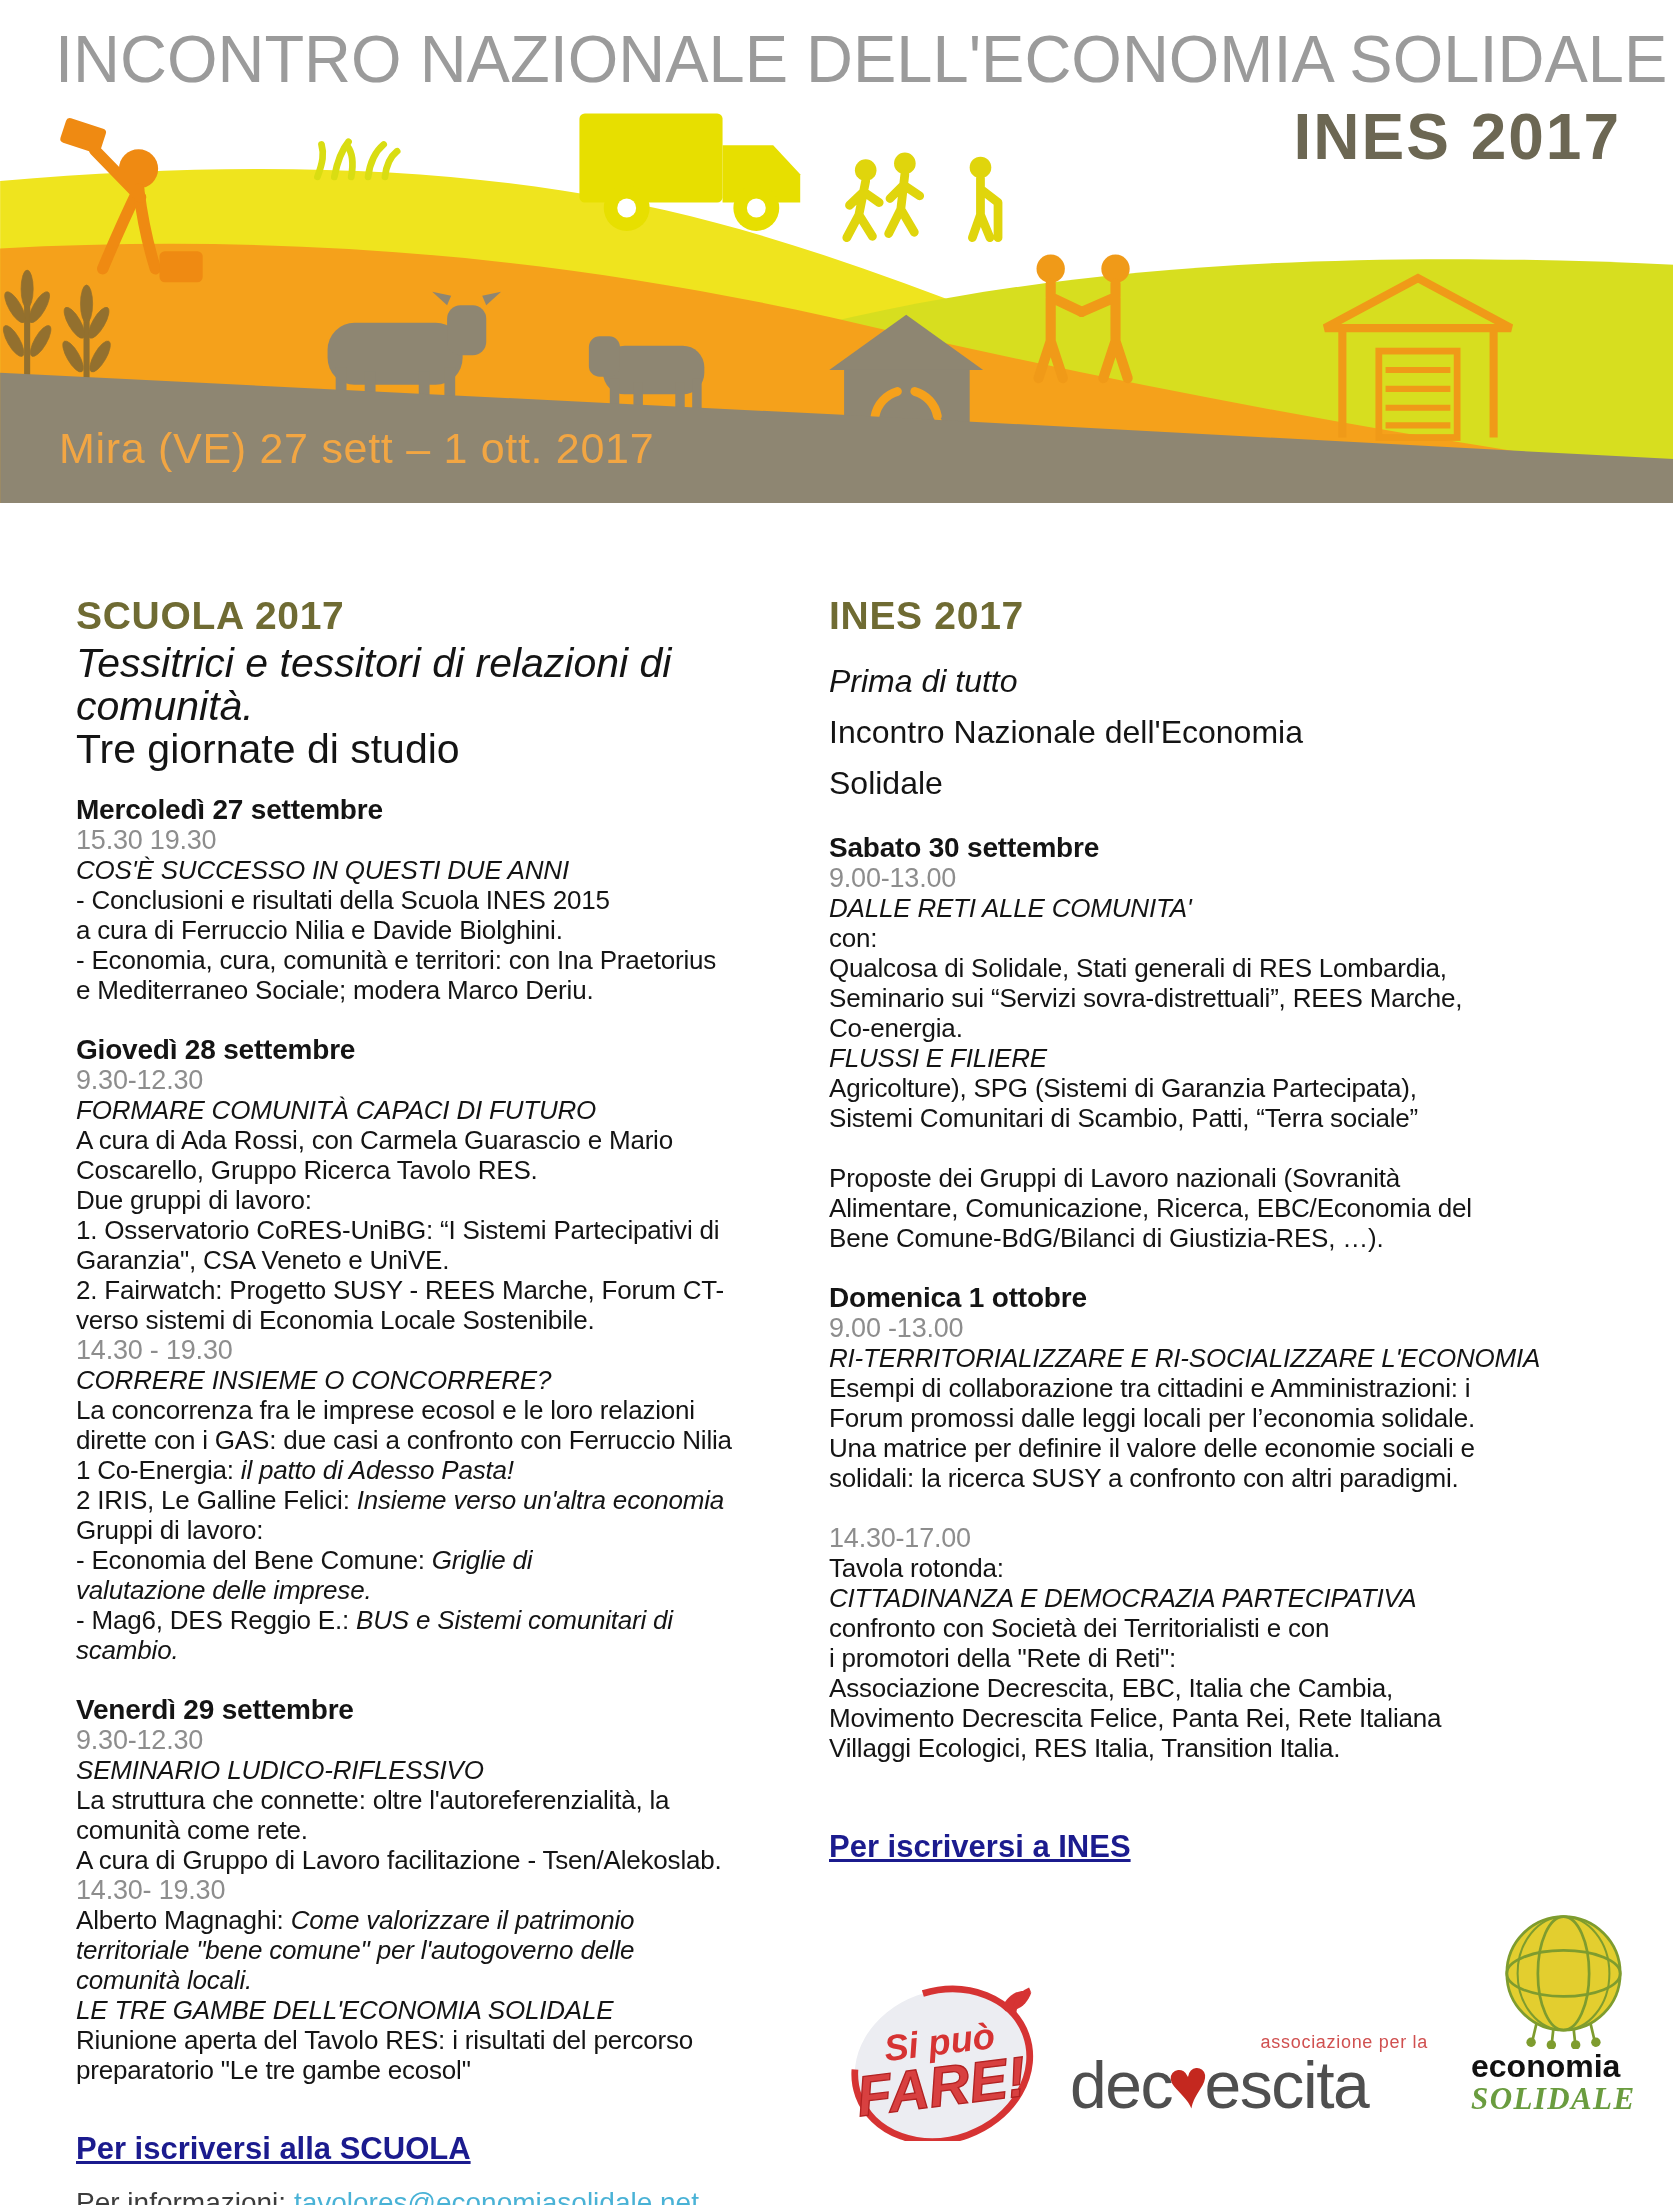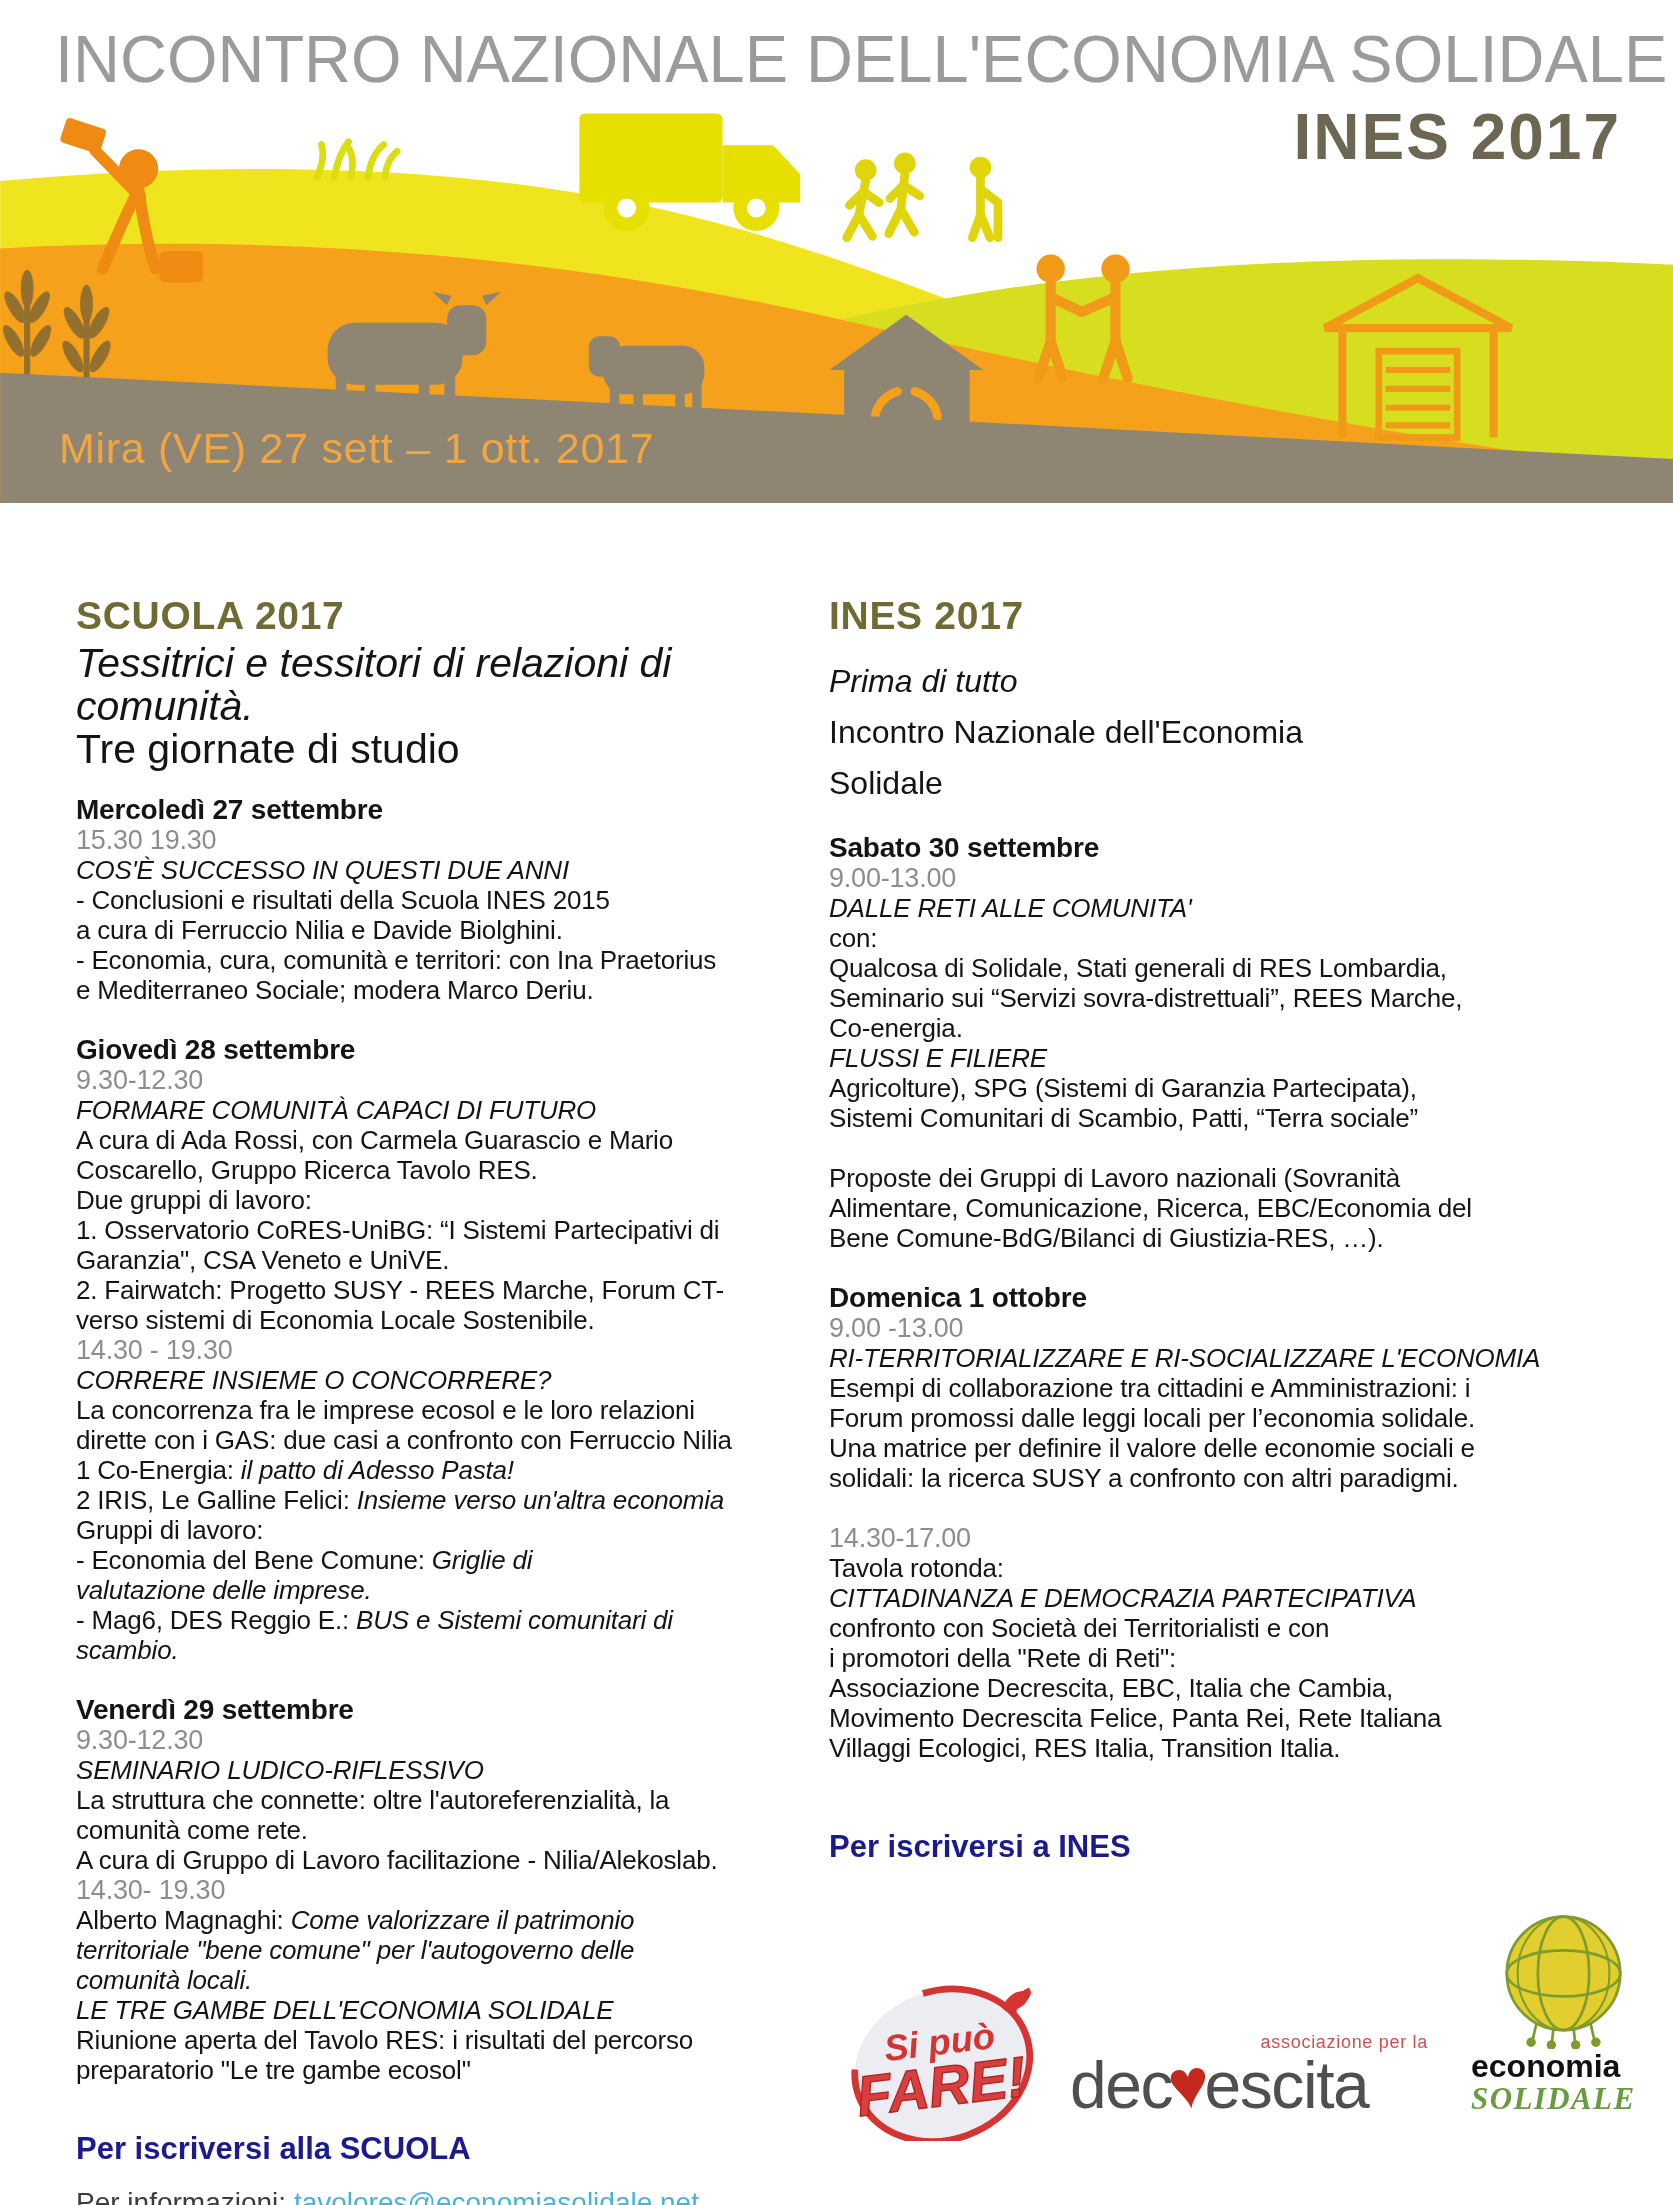--- a/index.html
+++ b/index.html
@@ -34,21 +34,21 @@
   .col-right .h2i,.col-right .h2{font-size:32px;height:51px;line-height:51px;letter-spacing:0;}
   .h2i{font-style:italic;}
   .ln.day{font-size:28px;font-weight:bold;}
   .ln.time{font-size:27px;color:#8D8D8D;}
   .ln.ital{font-style:italic;}
   .ln .it{font-style:italic;text-align:center;}
   .col-left .body-lines{margin-top:24px;}
   .col-right .body-lines{margin-top:24px;}
   .navlink{
     display:inline-block;font-size:31px;font-weight:bold;color:#1B1B8E;
-    text-decoration-thickness:2.7px;white-space:nowrap;
+    text-decoration:underline;text-decoration-thickness:2.7px;white-space:nowrap;
     height:38px;line-height:38px;cursor:pointer;
   }
   .col-left .navlink{margin-top:45px;}
   .col-right .navlink{margin-top:65px;}
   .infoline{margin-top:19px;font-size:28px;color:#3C3C3C;white-space:nowrap;}
   .infoline a{color:#49B2D6;text-decoration:none;cursor:pointer;}
   
   .logo{position:absolute;}
   .logo-sipuofare{left:841px;top:1972px;width:216px;height:169px;}
   .logo-decrescita{left:1070px;top:2032px;width:378px;height:105px;}
@@ -204,21 +204,21 @@
       <div class="ln mix"><span>- Economia del Bene Comune: </span><span class="it">Griglie di</span></div>
       <div class="ln ital">valutazione delle imprese.</div>
       <div class="ln mix"><span>- Mag6, DES Reggio E.: </span><span class="it">BUS e Sistemi comunitari di</span></div>
       <div class="ln ital">scambio.</div>
       <div class="ln gap">&nbsp;</div>
       <div class="ln day">Venerdì  29 settembre</div>
       <div class="ln time">9.30-12.30</div>
       <div class="ln ital">SEMINARIO LUDICO-RIFLESSIVO</div>
       <div class="ln body">La struttura che connette: oltre l'autoreferenzialità, la</div>
       <div class="ln body">comunità come rete.</div>
-      <div class="ln body">A cura di Gruppo di Lavoro facilitazione - Nilia/Alekoslab.</div>
+      <div class="ln body">A cura di Gruppo di Lavoro facilitazione - Tsen/Alekoslab.</div>
       <div class="ln time">14.30- 19.30</div>
       <div class="ln mix"><span>Alberto Magnaghi: </span><span class="it">Come valorizzare il patrimonio</span></div>
       <div class="ln ital">territoriale "bene comune" per l'autogoverno delle</div>
       <div class="ln ital">comunità locali.</div>
       <div class="ln ital">LE TRE GAMBE DELL'ECONOMIA SOLIDALE</div>
       <div class="ln body">Riunione aperta del Tavolo RES: i risultati del percorso</div>
       <div class="ln body">preparatorio "Le tre gambe  ecosol"</div>
     </div>
   <a class="navlink">Per iscriversi alla SCUOLA</a>
   <div class="infoline">

